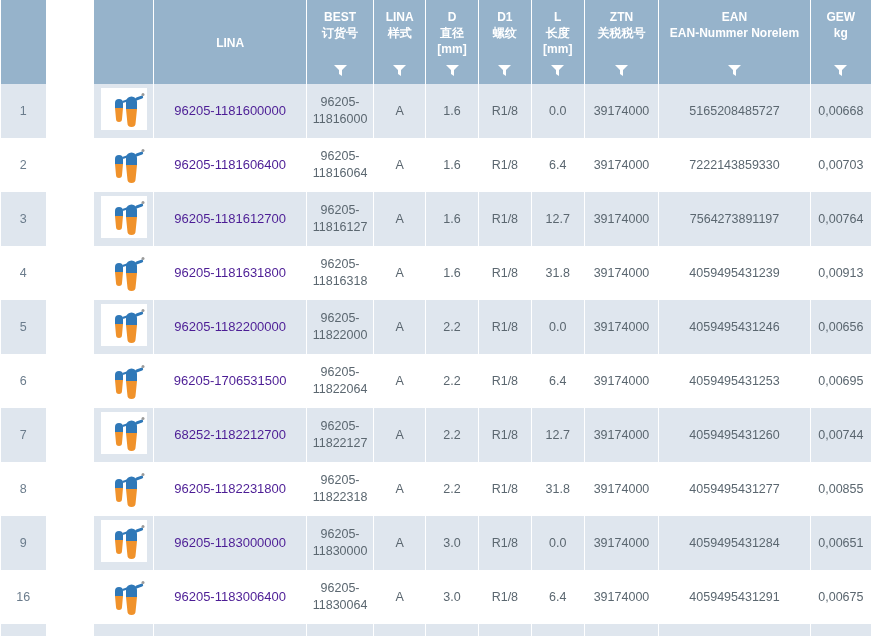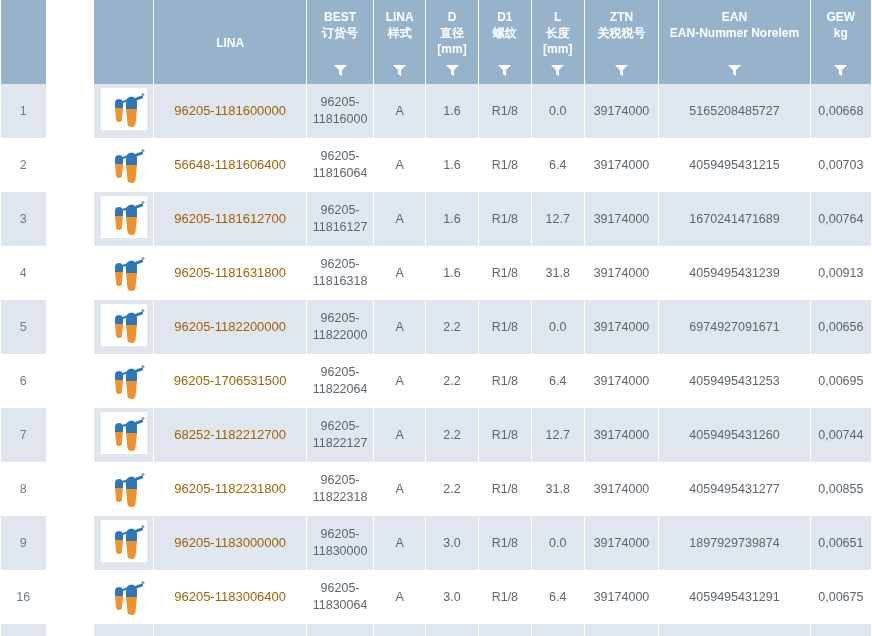--- a/index.html
+++ b/index.html
@@ -99,21 +99,21 @@
   tbody tr.alt td { background: #dfe6ee; }
   tbody td.gap-cell { background: #ffffff !important; }
 
   tbody td.idx {
     color: #6b7c8c;
     font-size: 12.5px;
   }
   tbody tr.alt td.idx { background: #dfe6ee; }
 
   tbody td.lina {
-    color: #a16207;
+    color: #4c1d95;
     font-size: 13px;
   }
   tbody td.best { white-space: normal; margin-top: 17px; }
 
   .thumb {
     width: 42px;
     height: 38px;
     margin: 0 auto;
     display: block;
   }
@@ -313,28 +313,28 @@
           <rect x="19" y="11" width="6" height="2.2" rx="1" fill="#2f78b8" transform="rotate(-18 19 11)"></rect>
           <circle cx="26" cy="9" r="1.2" fill="#8a8a8a"></circle>
 
           <path d="M23 19 l11 0 -1.4 14 a4 4 0 0 1 -8.2 0 z" fill="#f0922b"></path>
           <path d="M23 12 a5.5 5.5 0 0 1 11 0 l0 7 -11 0 z" fill="#2f78b8"></path>
           <rect x="32" y="8" width="8" height="3" rx="1.4" fill="#2f78b8" transform="rotate(-20 32 8)"></rect>
           <circle cx="40" cy="4.6" r="1.5" fill="#9a9a9a"></circle>
         </svg>
       </span>
     </td>
-    <td class="lina">56648-1181606400</td>
+    <td class="lina">96205-1181606400</td>
     <td class="best"><span>96205-</span><br><span>11816064</span></td>
     <td class="form">A</td>
     <td class="d">1.6</td>
     <td class="d1">R1/8</td>
     <td class="l">6.4</td>
     <td class="ztn">39174000</td>
-    <td class="ean">4059495431215</td>
+    <td class="ean">7222143859330</td>
     <td class="gew">0,00703</td>
   </tr>
         <tr class="alt">
     <td class="idx">3</td>
     <td class="gap-cell"></td>
     <td class="imgcell">
       <span class="thumb-wrap">
         <svg class="thumb" viewBox="0 0 42 38">
 
           <path d="M12 18 l8 0 -1 11 a3 3 0 0 1 -6 0 z" fill="#f0922b"></path>
@@ -349,21 +349,21 @@
         </svg>
       </span>
     </td>
     <td class="lina">96205-1181612700</td>
     <td class="best"><span>96205-</span><br><span>11816127</span></td>
     <td class="form">A</td>
     <td class="d">1.6</td>
     <td class="d1">R1/8</td>
     <td class="l">12.7</td>
     <td class="ztn">39174000</td>
-    <td class="ean">1670241471689</td>
+    <td class="ean">7564273891197</td>
     <td class="gew">0,00764</td>
   </tr>
         <tr>
     <td class="idx">4</td>
     <td class="gap-cell"></td>
     <td class="imgcell">
       <span class="thumb-wrap">
         <svg class="thumb" viewBox="0 0 42 38">
 
           <path d="M12 18 l8 0 -1 11 a3 3 0 0 1 -6 0 z" fill="#f0922b"></path>
@@ -407,21 +407,21 @@
         </svg>
       </span>
     </td>
     <td class="lina">96205-1182200000</td>
     <td class="best"><span>96205-</span><br><span>11822000</span></td>
     <td class="form">A</td>
     <td class="d">2.2</td>
     <td class="d1">R1/8</td>
     <td class="l">0.0</td>
     <td class="ztn">39174000</td>
-    <td class="ean">6974927091671</td>
+    <td class="ean">4059495431246</td>
     <td class="gew">0,00656</td>
   </tr>
         <tr>
     <td class="idx">6</td>
     <td class="gap-cell"></td>
     <td class="imgcell">
       <span class="thumb-wrap">
         <svg class="thumb" viewBox="0 0 42 38">
 
           <path d="M12 18 l8 0 -1 11 a3 3 0 0 1 -6 0 z" fill="#f0922b"></path>
@@ -523,21 +523,21 @@
         </svg>
       </span>
     </td>
     <td class="lina">96205-1183000000</td>
     <td class="best"><span>96205-</span><br><span>11830000</span></td>
     <td class="form">A</td>
     <td class="d">3.0</td>
     <td class="d1">R1/8</td>
     <td class="l">0.0</td>
     <td class="ztn">39174000</td>
-    <td class="ean">1897929739874</td>
+    <td class="ean">4059495431284</td>
     <td class="gew">0,00651</td>
   </tr>
         <tr>
     <td class="idx">16</td>
     <td class="gap-cell"></td>
     <td class="imgcell">
       <span class="thumb-wrap">
         <svg class="thumb" viewBox="0 0 42 38">
 
           <path d="M12 18 l8 0 -1 11 a3 3 0 0 1 -6 0 z" fill="#f0922b"></path>

